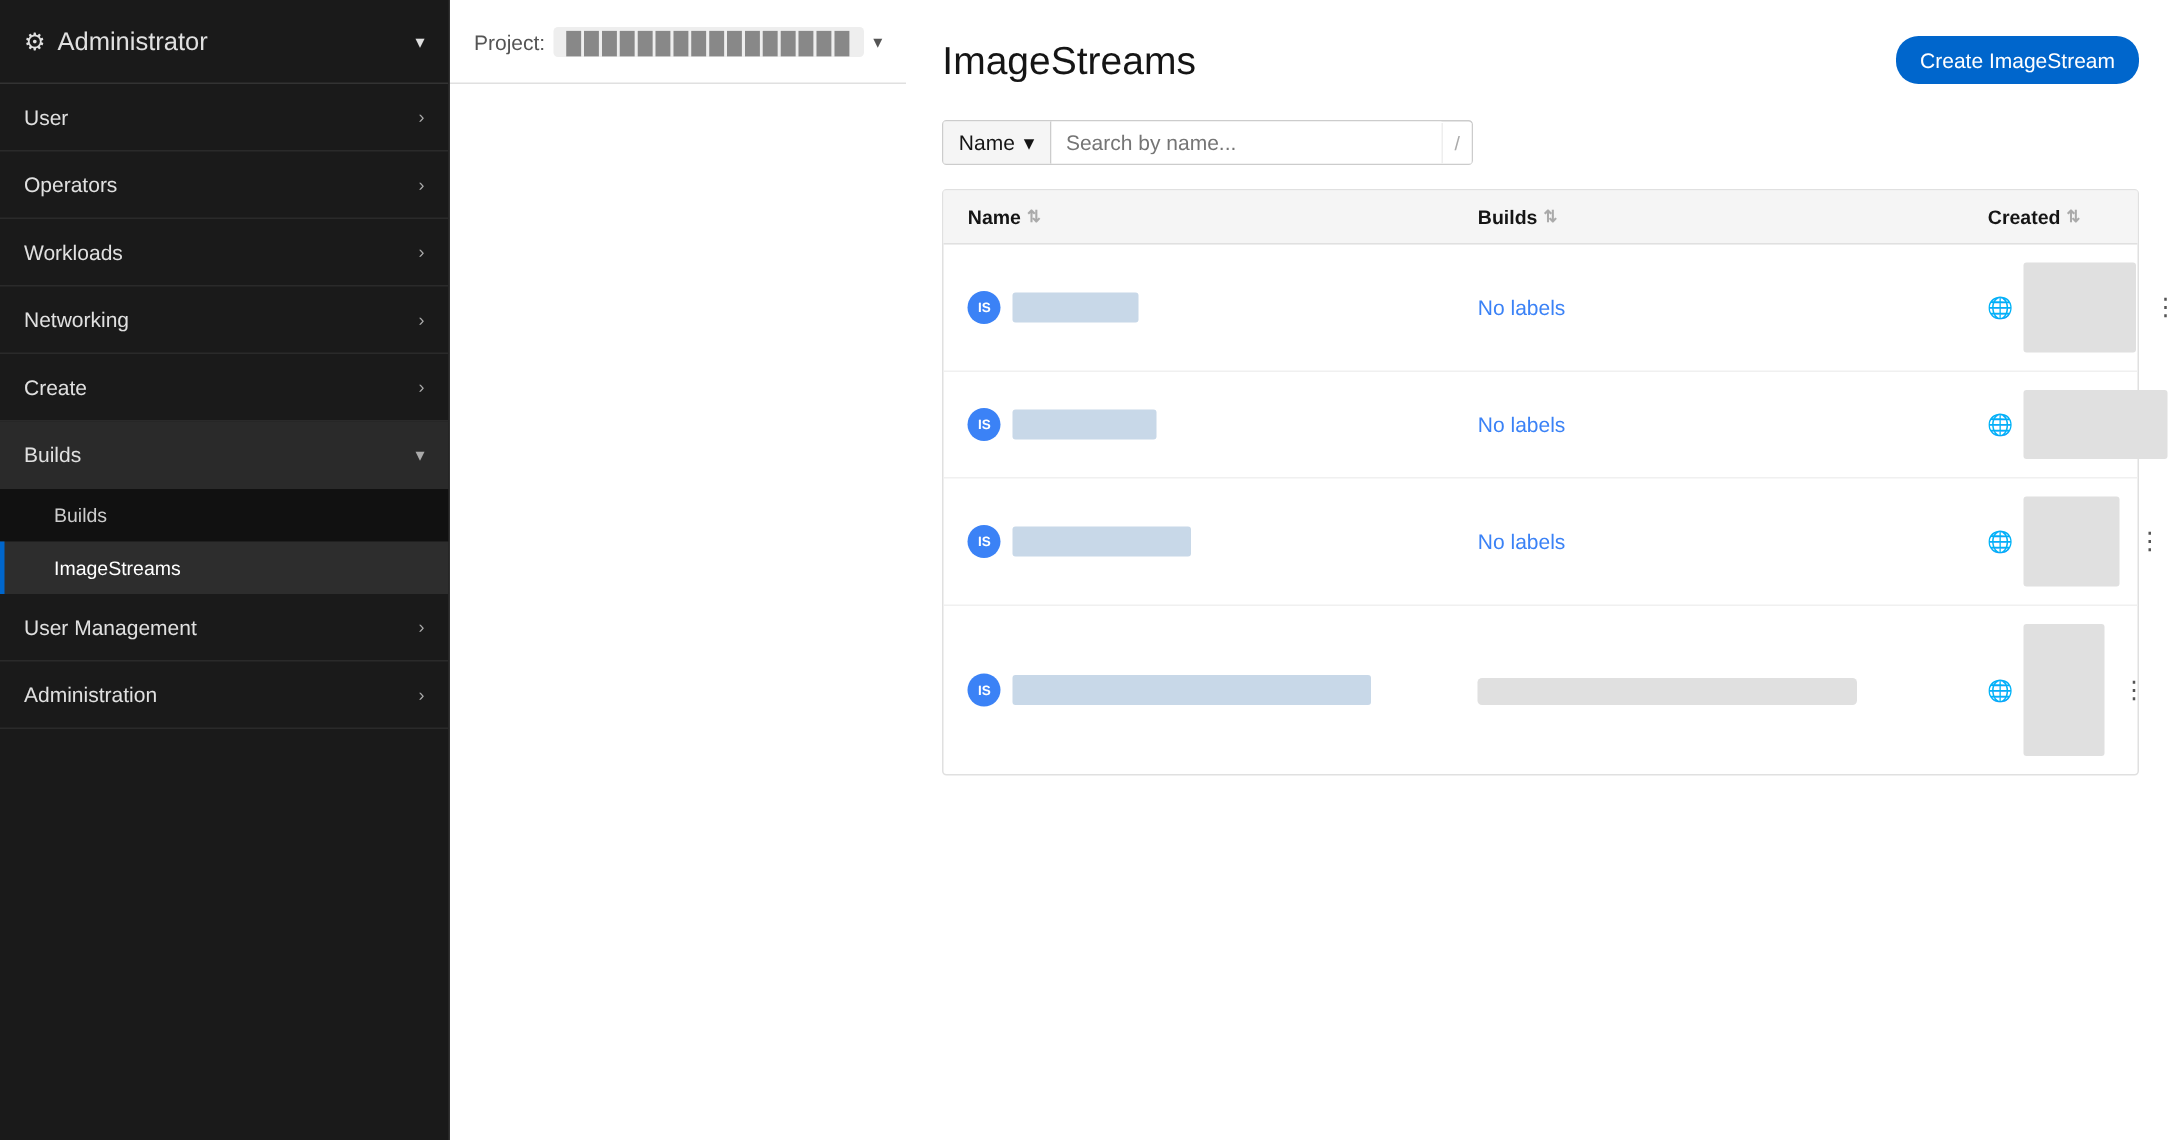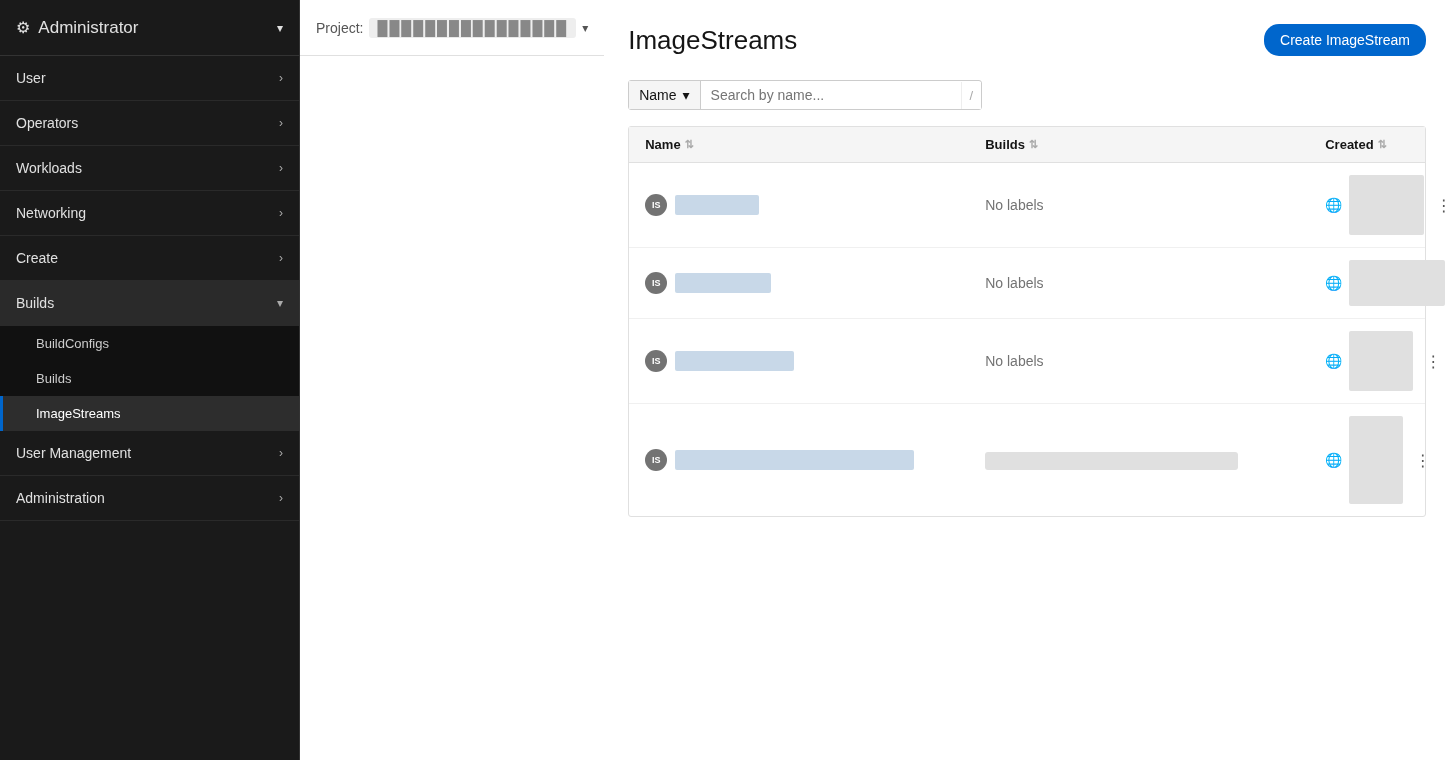--- a/index.html
+++ b/index.html
@@ -245,21 +245,21 @@
       border-bottom: none;
     }
 
     .cell-name {
       display: flex;
       align-items: center;
       gap: 8px;
     }
 
     .is-badge {
-      background: #737373;
+      background: #3b82f6;
       color: #fff;
       border-radius: 50%;
       width: 22px;
       height: 22px;
       display: flex;
       align-items: center;
       justify-content: center;
       font-size: 9px;
       font-weight: 700;
       flex-shrink: 0;
@@ -270,21 +270,21 @@
       font-size: 14px;
       background: #c8d8e8;
       border-radius: 2px;
       padding: 2px 6px;
       letter-spacing: 2px;
       color: transparent;
       user-select: none;
     }
 
     .labels-text {
-      color: #737373;
+      color: #3b82f6;
       font-size: 14px;
     }
 
     .label-tag-blurred {
       background: #e0e0e0;
       border-radius: 3px;
       padding: 2px 8px;
       font-size: 12px;
       color: transparent;
       letter-spacing: 2px;
@@ -361,23 +361,20 @@
   <div class="sidebar-nav-item">
     <span>Create</span>
     <span class="chevron-right">›</span>
   </div>
 
   <div class="sidebar-nav-item active-parent">
     <span>Builds</span>
     <span class="chevron-right">▾</span>
   </div>
 
-  <div class="sidebar-sub-item">
-    <span>BuildConfigs</span>
-  </div>
 
   <div class="sidebar-sub-item">
     <span>Builds</span>
   </div>
 
   <div class="sidebar-sub-item active">
     <span>ImageStreams</span>
   </div>
 
   <div class="sidebar-nav-item">

